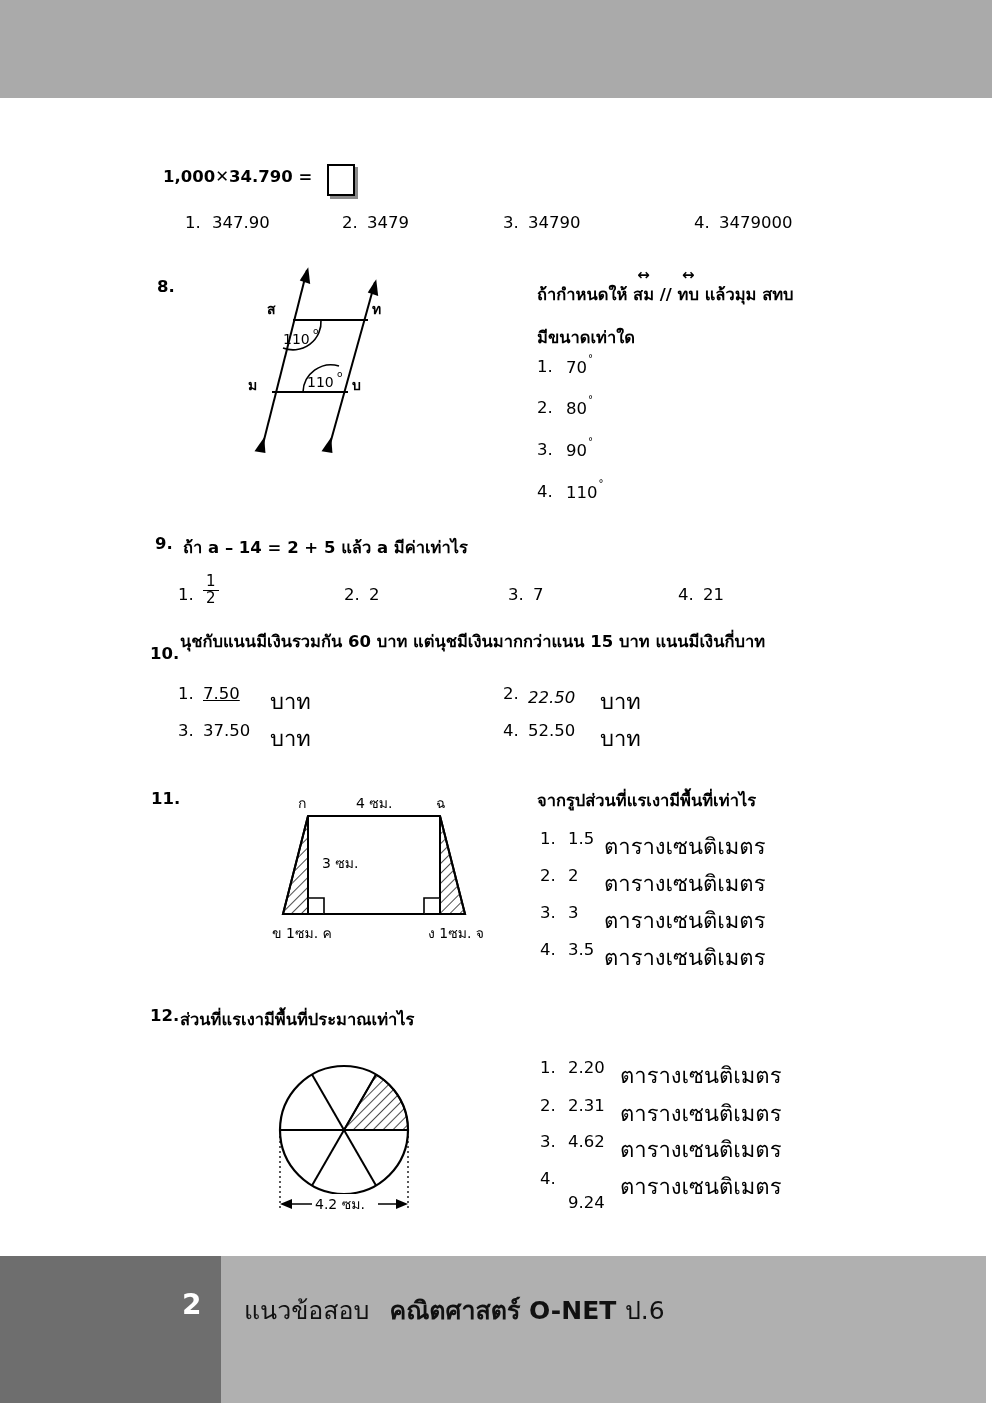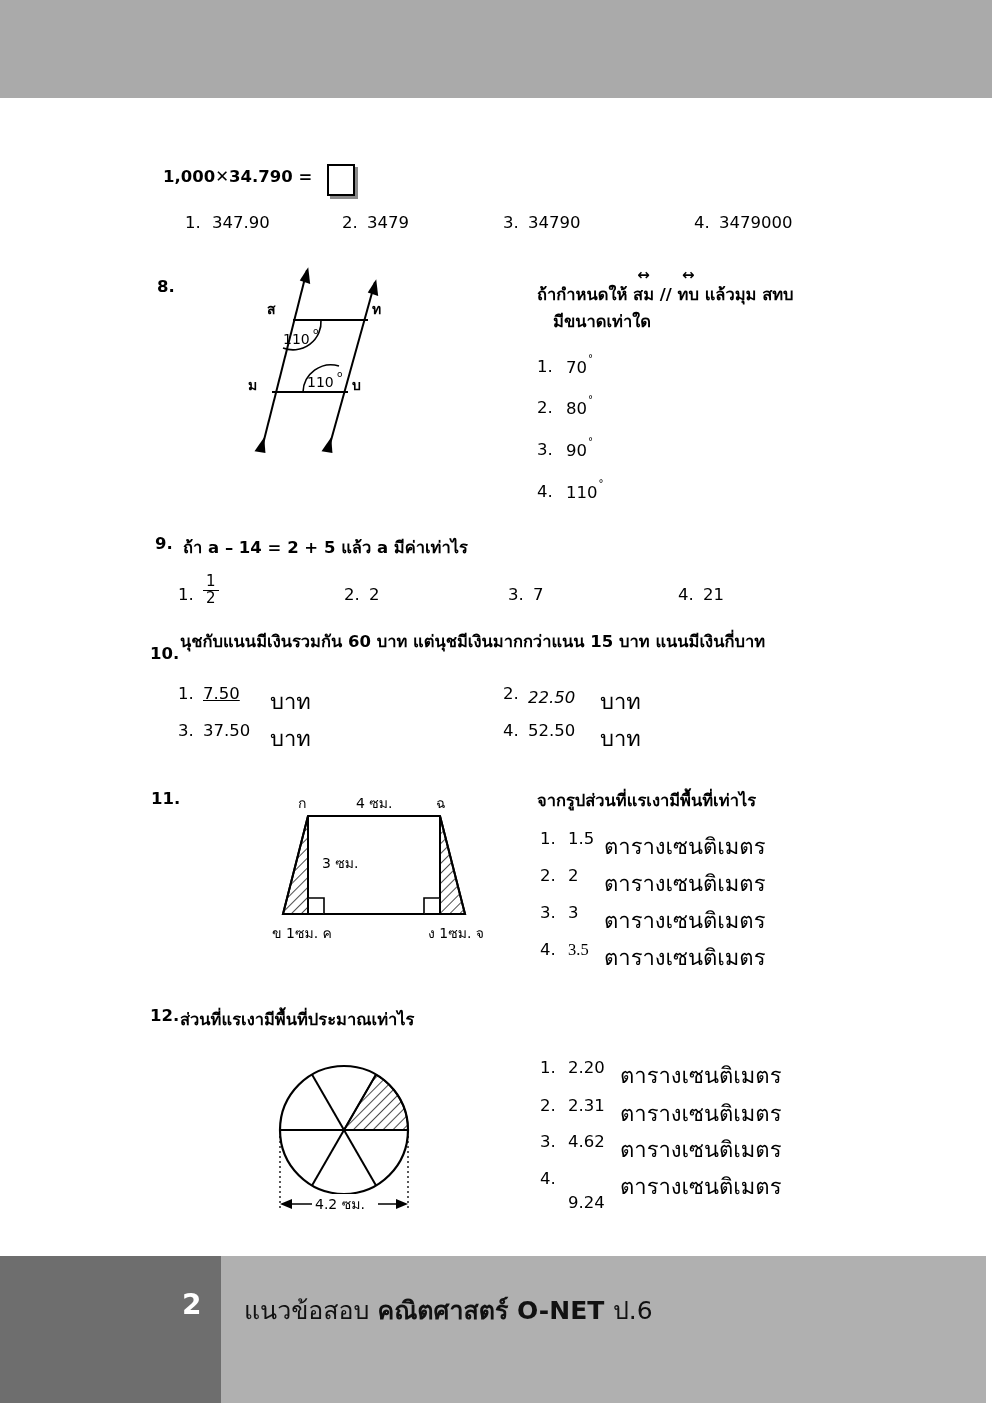--- a/index.html
+++ b/index.html
@@ -51,21 +51,21 @@
     font-weight: bold;
     letter-spacing: 0.5px;
   }
   .footer-title {
     position: absolute;
     left: 244px; top: 1290px;
     font-size: 25px;
     color: #111111;
     white-space: nowrap;
   }
-  .footer-title .strong { font-weight: bold; }
+  .footer-title .strong { font-weight: bold; margin-left: 12px; }
 
   
   .qtext {
     position: absolute;
     font-size: 16.5px;
     font-weight: bold;
     white-space: nowrap;
   }
   .qnum {
     position: absolute;
@@ -188,21 +188,21 @@
     <text class="lbl" x="58" y="82">110</text>
     <text class="lbl" x="88" y="72" style="font-size:9px;">o</text>
     <text class="lbl" x="82" y="125">110</text>
     <text class="lbl" x="112" y="115" style="font-size:9px;">o</text>
   </svg>
 </div>
 
 <div class="qtext" style="left:537px; top:281px;">
   <span>ถ้ากำหนดให้ </span><span class="arrowed"><span class="ar">↔</span><span>สม</span></span><span> // </span><span class="arrowed"><span class="ar">↔</span><span>ทบ</span></span><span> แล้วมุม สทบ</span>
 </div>
-<div class="qtext" style="left:537px; top:308px;margin-left:16px;">มีขนาดเท่าใด</div>
+<div class="qtext" style="left:537px; top:324px;">มีขนาดเท่าใด</div>
 
 <div class="opt" style="left:537px; top:357px;">1.</div>
 <div class="opt" style="left:566px; top:357px;"><span>70</span><span class="deg">°</span></div>
 
 <div class="opt" style="left:537px; top:398px;">2.</div>
 <div class="opt" style="left:566px; top:398px;"><span>80</span><span class="deg">°</span></div>
 
 <div class="opt" style="left:537px; top:440px;">3.</div>
 <div class="opt" style="left:566px; top:440px;"><span>90</span><span class="deg">°</span></div>
 
@@ -285,21 +285,21 @@
 
 <div class="opt" style="left:540px; top:866px;">2.</div>
 <div class="opt" style="left:568px; top:866px;">2</div>
 <div class="opt-th" style="left:604px; top:866px;">ตารางเซนติเมตร</div>
 
 <div class="opt" style="left:540px; top:903px;">3.</div>
 <div class="opt" style="left:568px; top:903px;">3</div>
 <div class="opt-th" style="left:604px; top:903px;">ตารางเซนติเมตร</div>
 
 <div class="opt" style="left:540px; top:940px;">4.</div>
-<div class="opt" style="left:568px; top:940px;font-family:Liberation Serif, serif;">3.5</div>
+<div class="opt" style="left:568px; top:940px;">3.5</div>
 <div class="opt-th" style="left:604px; top:940px;">ตารางเซนติเมตร</div>
 
 <div class="qnum" style="left:150px; top:1006px;">12.</div>
 <div class="qtext" style="left:180px; top:1006px;">ส่วนที่แรเงามีพื้นที่ประมาณเท่าไร</div>
 
 <div class="diagram" style="left:272px; top:1052px;">
   <svg width="160" height="175" viewBox="0 0 160 175">
     <defs>
       <pattern id="hatch12" patternUnits="userSpaceOnUse" width="7" height="7" patternTransform="rotate(45)">
         <line x1="0" y1="0" x2="0" y2="7" stroke="#000" stroke-width="1.4"></line>

